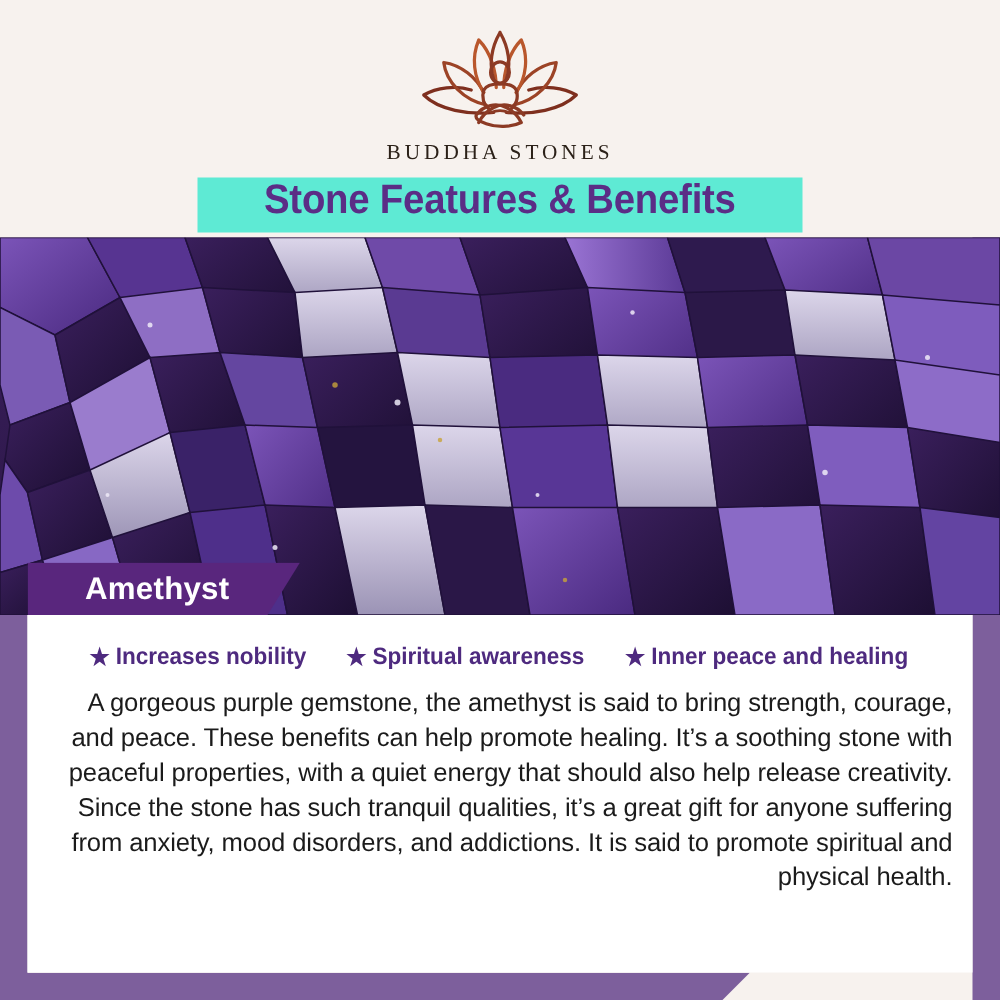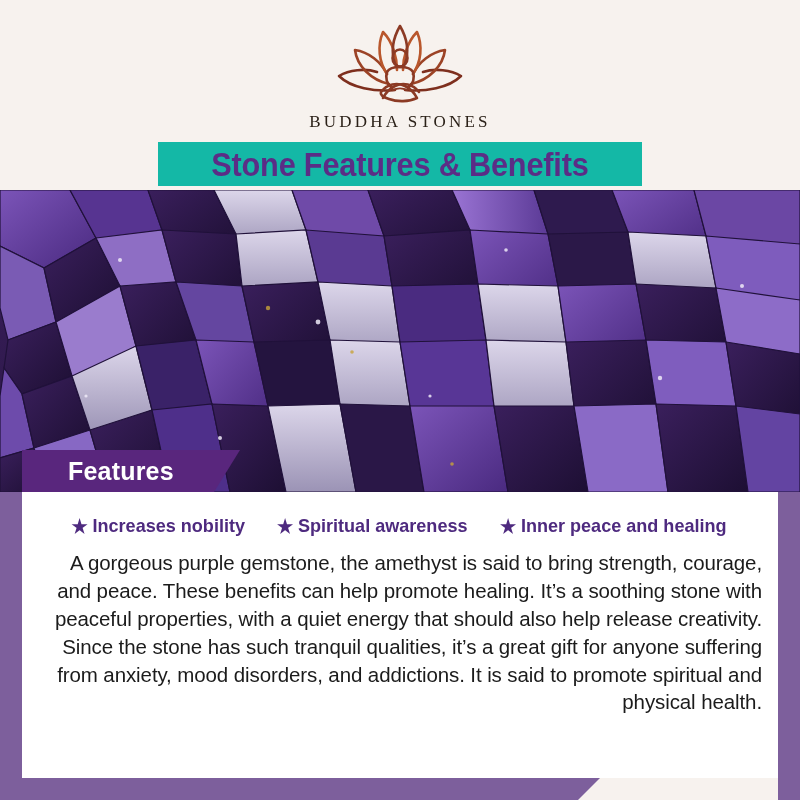--- a/index.html
+++ b/index.html
@@ -80,23 +80,23 @@
     letter-spacing: 3.2px;
     color: #2b2118;
     font-weight: 400;
   }
   .title-bar {
     position: absolute;
     left: 158px;
     right: 158px;
     top: 142px;
     height: 44px;
-    background: #14b8a6;
+    background: #5eead4;
     display: flex;
-    align-items: center;
+    align-items: flex-start;
     justify-content: center;
   }
   .title-bar h1 {
     margin: 0;
     font-size: 33px;
     line-height: 1;
     font-weight: 700;
     color: #5b2d86;
     letter-spacing: -0.2px;
     transform: scaleX(0.93);
@@ -330,21 +330,21 @@
       <g fill="#c8a33a" opacity="0.8">
         <circle cx="268" cy="118" r="2.2"></circle>
         <circle cx="352" cy="162" r="1.8"></circle>
         <circle cx="176" cy="278" r="2"></circle>
         <circle cx="452" cy="274" r="1.8"></circle>
       </g>
     </svg>
   </div>
 
   <div class="stone-banner">
-    <span>Features</span>
+    <span>Amethyst</span>
   </div>
 
   <div class="panel">
     <div class="benefits">
       <div class="benefit">
         <span class="star">★</span>
         <span>Increases nobility</span>
       </div>
       <div class="benefit">
         <span class="star">★</span>

